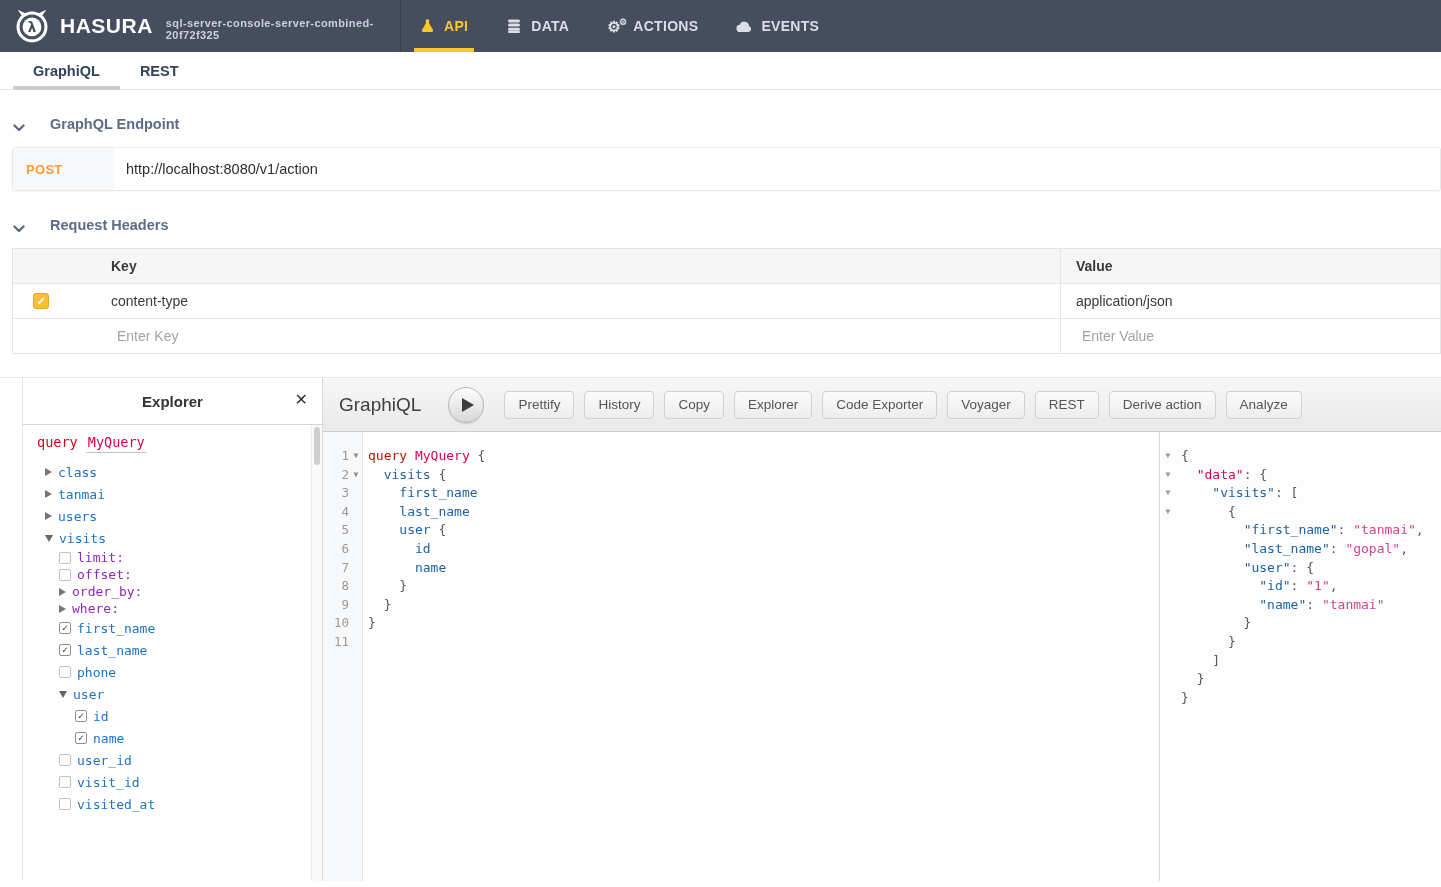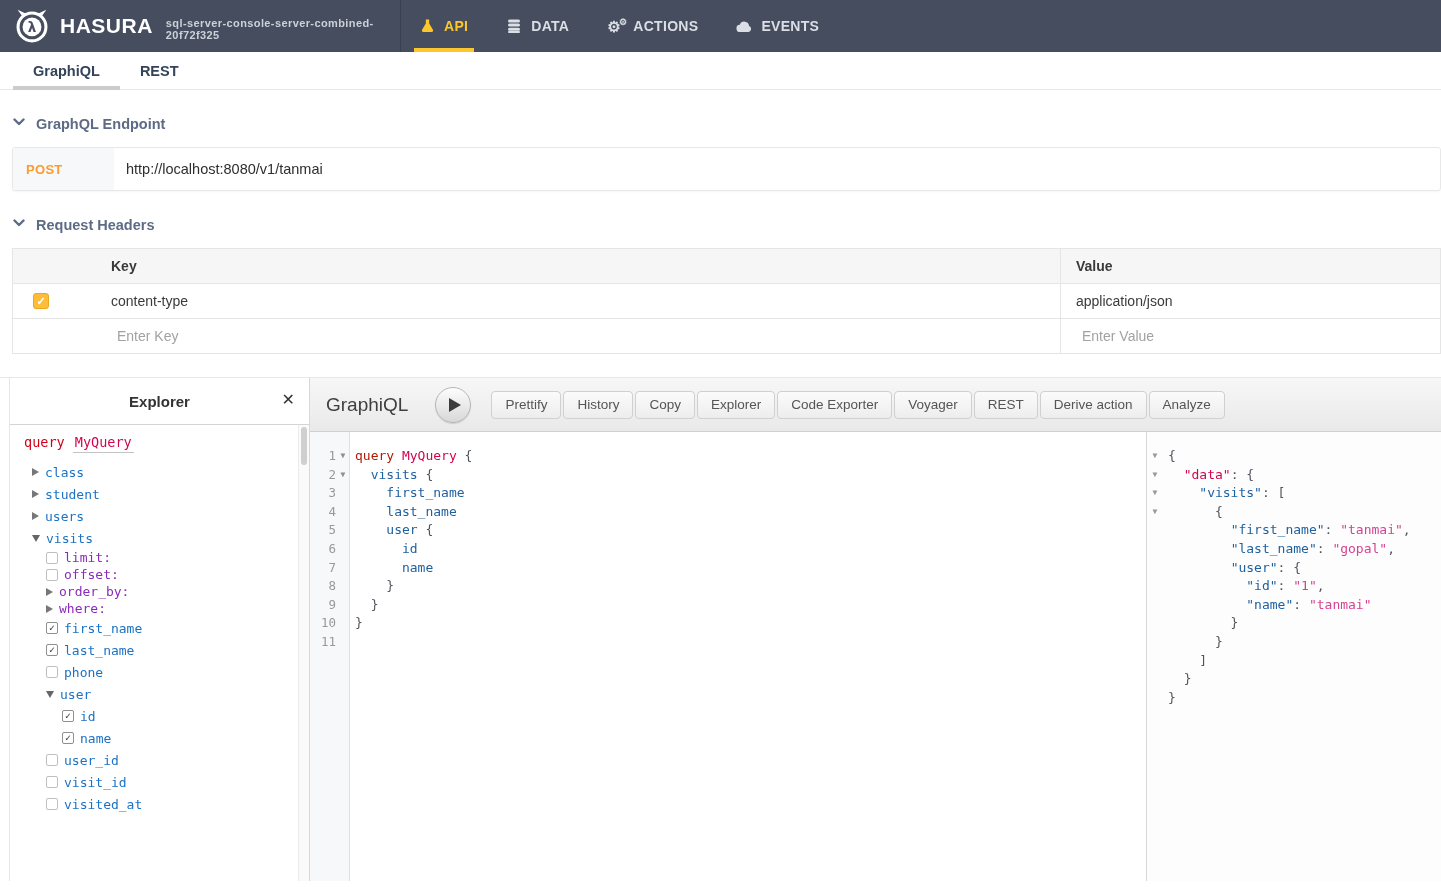--- a/index.html
+++ b/index.html
@@ -23,21 +23,21 @@
   .gears { position: relative; width: 17px; height: 17px; font-size: 15px; line-height: 17px; }
   .gears .g2 { position: absolute; font-size: 9px; right: -3px; top: -4px; }
 
   
   .tabbar { height: 38px; border-bottom: 1px solid #e7e7e7; display: flex; padding-left: 13px; background: #fff; }
   .tab { padding: 0 20px; display: flex; align-items: center; font-weight: bold; font-size: 14.5px;
          color: #32435a; position: relative; cursor: pointer; }
   .tab.active::after { content:""; position:absolute; left:0; right:0; bottom:-1px; height:4px; background:#ccc; }
 
   
-  .section-head { display: flex; align-items: flex-start; gap: 11px; margin: 26px 0 0 13px;
+  .section-head { display: flex; align-items: flex-end; gap: 25px; margin: 26px 0 0 13px;
                   color: var(--section-title, #5d6b85); font-weight: bold; font-size: 14.5px; }
   .section-head svg { margin-top: 2px; }
   .endpoint-bar { margin: 15px 0 0 12px; width: calc(100% - 12px); height: 44px; border: 1px solid #e8e8e8;
                   border-radius: 3px; display: flex; align-items: stretch; box-shadow: 0 1px 2px rgba(0,0,0,.04); background:#fff; }
   .method { width: 101px; flex: none; background: #f7f8f9; display: flex; align-items: center;
             padding-left: 13px; color: var(--post-orange, #fa9c33); font-weight: bold; font-size: 13px; letter-spacing: .3px; }
   .url { display: flex; align-items: center; padding-left: 12px; font-size: 14.5px; color: #2e2e2e; }
 
   .headers-table { margin: 15px 0 0 12px; width: calc(100% - 12px); border: 1px solid #e5e5e5; }
   .hrow { display: flex; align-items: stretch; height: 35px; border-top: 1px solid #e5e5e5; background: #fff; }
@@ -47,21 +47,21 @@
   .col-key { width: 915px; flex: none; padding-left: 10px; }
   .col-value { flex: 1; border-left: 1px solid #e5e5e5; padding-left: 15px; margin-left: 44px; }
   .checkbox-yellow { width: 16px; height: 16px; border-radius: 3px; background: var(--checkbox-yellow, #fdbd39);
             border: 1px solid #eaa821; color: #fff; font-size: 11px; font-weight: bold;
             display: flex; align-items: center; justify-content: center; cursor: pointer; }
   .ghost-input { border: none; outline: none; font-size: 14px; color: #555; width: 95%; background: transparent;
                  font-family: inherit; padding-left: 6px; }
   .ghost-input::placeholder { color: #a2a2a2; }
 
   
-  .workspace { margin-top: 23px; height: 504px; display: flex; padding-left: 9px; border-top: 1px solid #e8e8e8; }
+  .workspace { margin-top: 23px; height: 504px; display: flex; padding-left: 22px; border-top: 1px solid #e8e8e8; }
   .explorer { width: 301px; flex: none; border-left: 1px solid #e6e6e6; border-right: 1px solid #d8d8d8;
               background: #fff; display: flex; flex-direction: column; position: relative; }
   .explorer-head { height: 47px; flex: none; border-bottom: 1px solid #d4d4d4; display: flex; align-items: center;
                    justify-content: center; position: relative; font-weight: bold; font-size: 15px; color: #333; }
   .explorer-close { position: absolute; right: 14px; top: 12px; font-size: 16px; color: #333; cursor: pointer; font-weight: normal; }
   .explorer-body { flex: 1; overflow: hidden; padding: 9px 24px 0 14px; font-family: "DejaVu Sans Mono", monospace;
                    font-size: 13px; }
   .query-row { margin-bottom: 11px; font-size: 13.5px; }
   .q-kw { color: var(--explorer-keyword-red, #d0021b); }
   .q-name { color: var(--explorer-name-pink, #d2054e); border-bottom: 1px solid #c4c4c4; padding: 0 2px 2px; cursor: text; }
@@ -82,21 +82,21 @@
 
   .gq-main { flex: 1; display: flex; flex-direction: column; min-width: 0; }
   .toolbar { height: 54px; flex: none; background: linear-gradient(#f7f7f7, #e9e9e9); border-bottom: 1px solid #d0d0d0;
              display: flex; align-items: center; padding-left: 16px; }
   .gq-title { font-size: 19px; color: #3f3f3f; margin-right: 27px; }
   .play-btn { width: 36px; height: 36px; border-radius: 50%; border: 1px solid #b5b5b5;
               background: linear-gradient(#fdfdfd, #d8d8d8); box-shadow: 0 1px 1px rgba(0,0,0,.12);
               display: flex; align-items: center; justify-content: center; margin-right: 20px; cursor: pointer; flex: none; }
   .play-tri { width: 0; height: 0; border-left: 12px solid #3c3c3c; border-top: 7.5px solid transparent;
               border-bottom: 7.5px solid transparent; margin-left: 4px; }
-  .tbtns { display: flex; gap: 2px; }
+  .tbtns { display: flex; gap: 10px; }
   .tbtn { height: 28px; padding: 0 13px; border: 1px solid #d0d0d0; border-radius: 4px;
           background: linear-gradient(#fbfbfb, #ededed); color: #555; font-size: 13.5px;
           font-family: inherit; cursor: pointer; white-space: nowrap; }
 
   .panes { flex: 1; display: flex; min-height: 0; }
   .editor { width: 836px; flex: none; position: relative; background: #fff;
             font-family: "DejaVu Sans Mono", monospace; font-size: 13px; overflow: hidden; cursor: text; }
   .gutter-bg { position: absolute; top: 0; left: 0; bottom: 0; width: 40px; background: #f7f8fa; border-right: 1px solid #dfe2e5; }
   .elines { position: relative; padding-top: 15px; }
   .eline { display: flex; align-items: center; height: 18.6px; line-height: 18.6px; }
@@ -173,21 +173,21 @@
 </div>
 
 <div class="section-head">
   <svg width="12" height="8" viewBox="0 0 12 8">
     <polyline points="1.5,1.5 6,6 10.5,1.5" fill="none" stroke="currentColor" stroke-width="2.4" stroke-linecap="round" stroke-linejoin="round"></polyline>
   </svg>
   <span>GraphQL Endpoint</span>
 </div>
 <div class="endpoint-bar">
   <div class="method">POST</div>
-  <div class="url">http://localhost:8080/v1/tanmai</div>
+  <div class="url">http://localhost:8080/v1/action</div>
 </div>
 
 <div class="section-head">
   <svg width="12" height="8" viewBox="0 0 12 8">
     <polyline points="1.5,1.5 6,6 10.5,1.5" fill="none" stroke="currentColor" stroke-width="2.4" stroke-linecap="round" stroke-linejoin="round"></polyline>
   </svg>
   <span>Request Headers</span>
 </div>
 <div class="headers-table">
   <div class="hrow head">
@@ -226,21 +226,21 @@
         <span> </span>
         <span class="q-name">MyQuery</span>
       </div>
       <div id="tree-items">
           <div class="trow field lvl0">
             <span class="tri r"></span>
             <span class="lbl-field">class</span>
           </div>
           <div class="trow field lvl0">
             <span class="tri r"></span>
-            <span class="lbl-field">student</span>
+            <span class="lbl-field">tanmai</span>
           </div>
           <div class="trow field lvl0">
             <span class="tri r"></span>
             <span class="lbl-field">users</span>
           </div>
           <div class="trow field lvl0">
             <span class="tri d"></span>
             <span class="lbl-field">visits</span>
           </div>
           <div class="trow arg lvl1">

